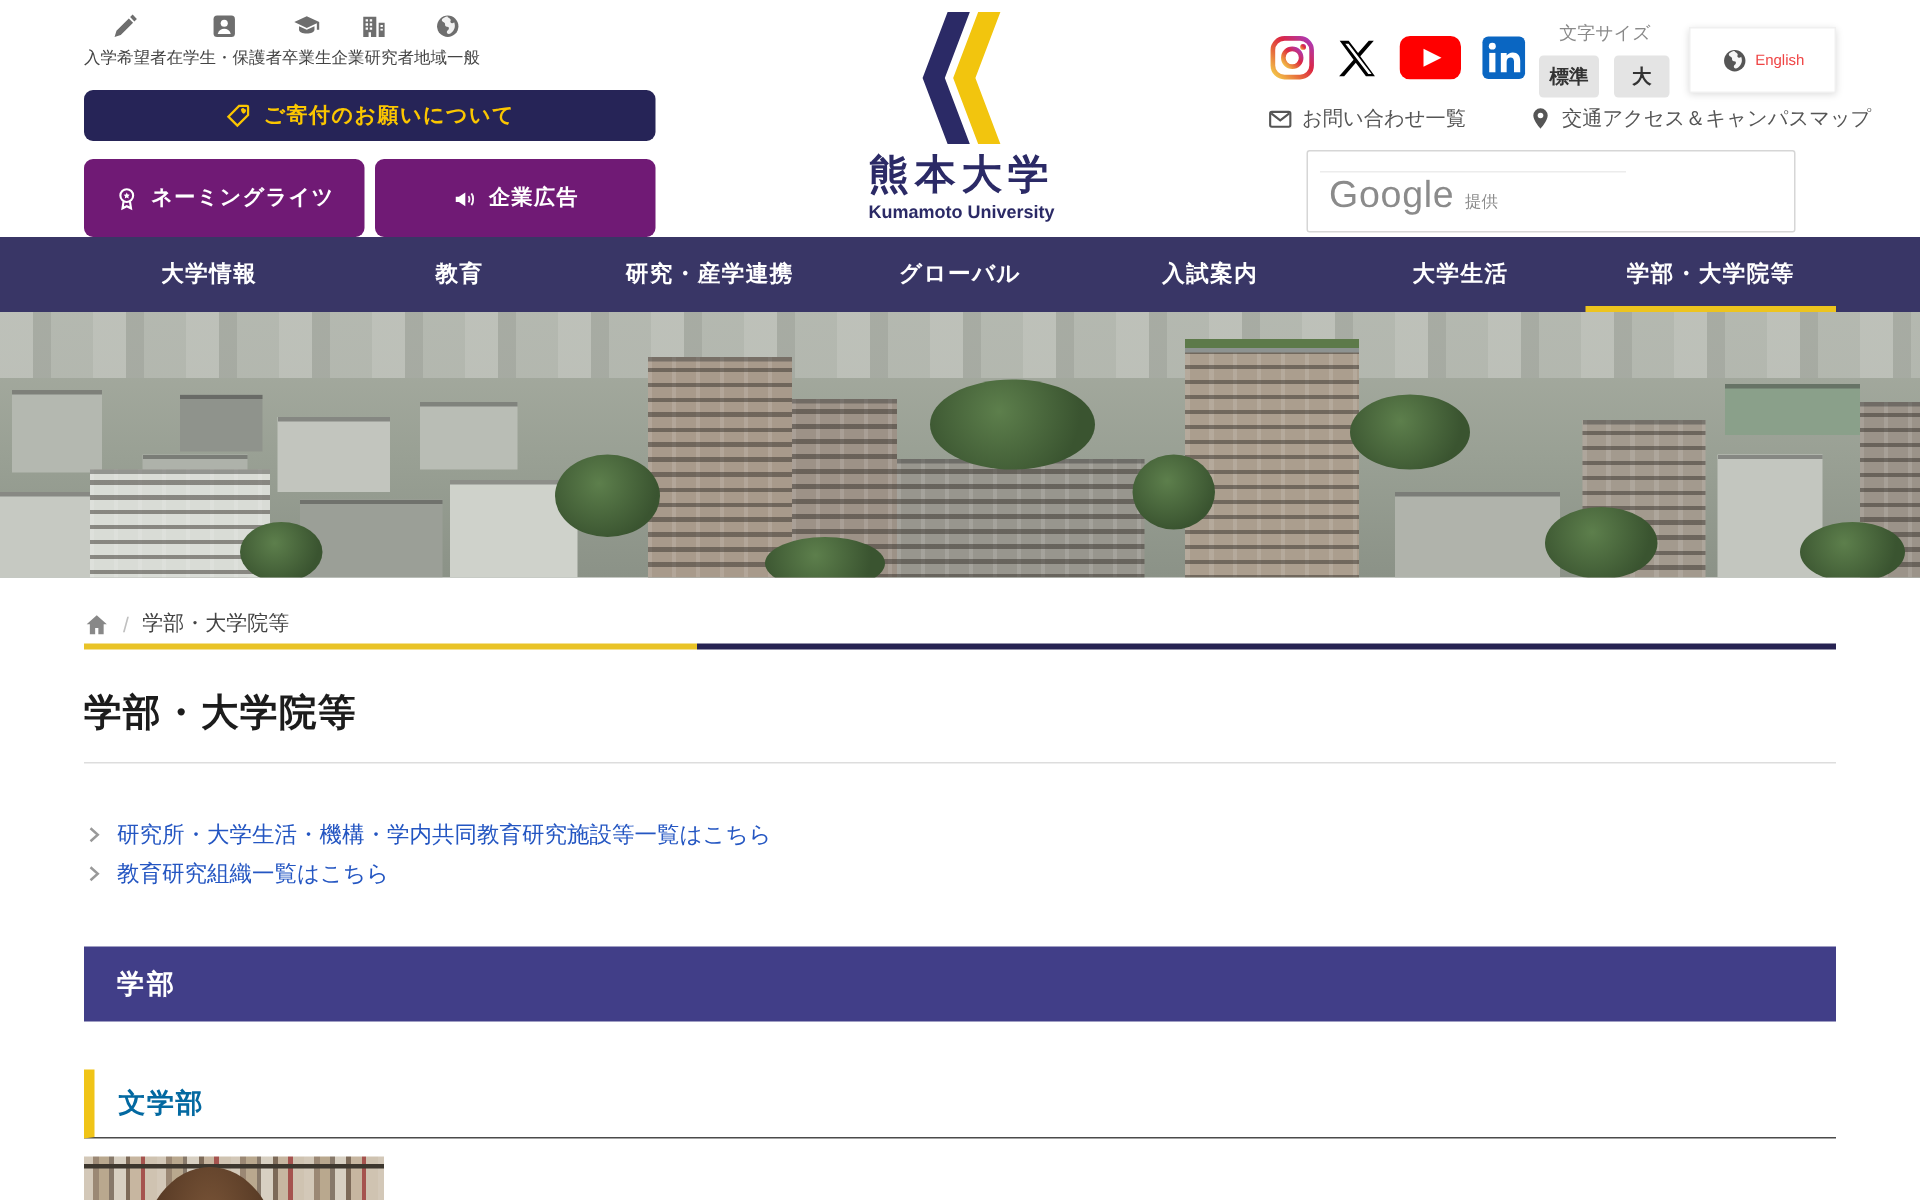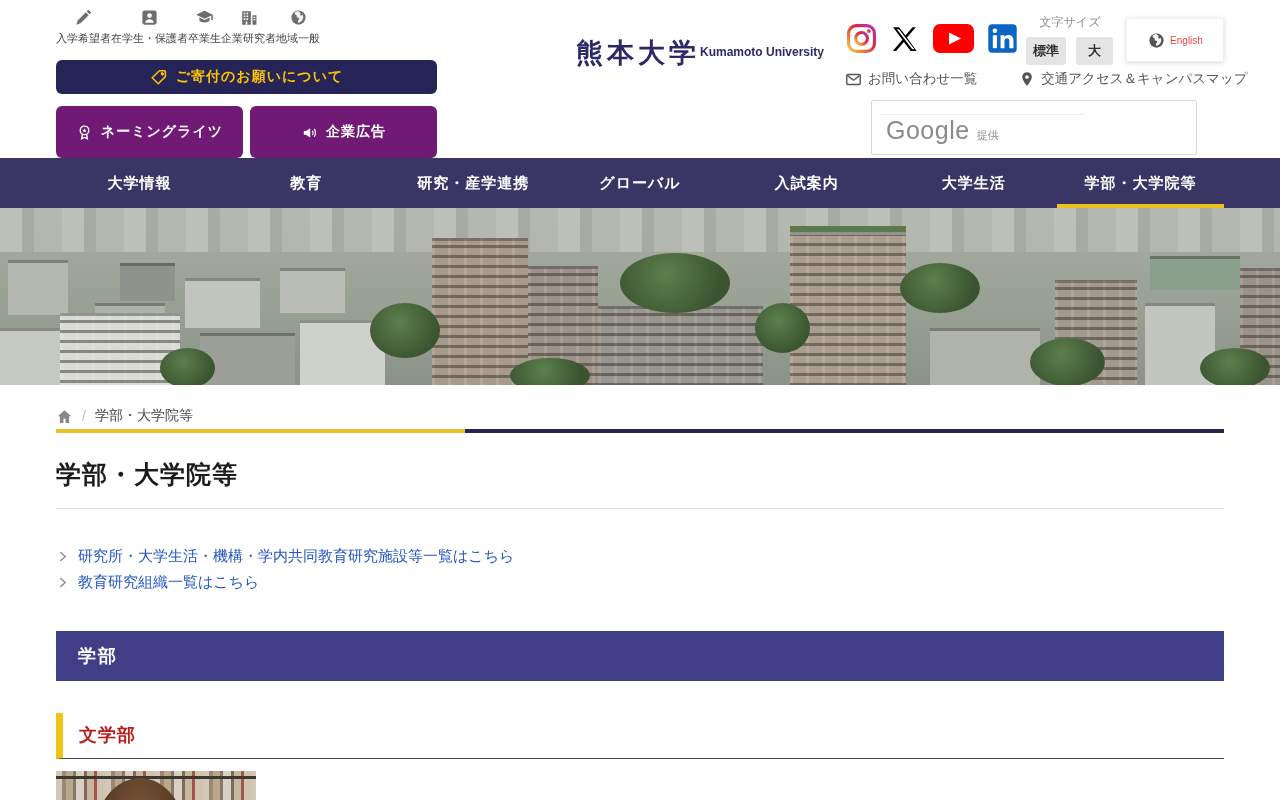--- a/index.html
+++ b/index.html
@@ -18,21 +18,21 @@
     background:#262457; border-radius:6px; display:flex; align-items:center; justify-content:center;
     gap:8px; cursor:pointer; }
   .donation-btn .lbl { color:#fbc600; font-size:14px; font-weight:bold; letter-spacing:1px; }
 
   .btn-row { position:absolute; left:56px; top:106px; display:flex; gap:7px; }
   .blue-btn { width:187px; height:52px; background:#701a75; border-radius:6px; display:flex;
     align-items:center; justify-content:center; gap:8px; cursor:pointer; }
   .blue-btn .lbl { color:#fff; font-size:14px; font-weight:bold; letter-spacing:1px; }
 
   .logo { position:absolute; left:576px; top:8px; width:130px; display:flex;
-    flex-direction:row; align-items:center; cursor:pointer; }
+    flex-direction:column; align-items:center; cursor:pointer; }
   .logo-mark { width:56px; height:88px; }
   .logo-jp { margin-top:2px; font-size:27px; font-weight:bold; color:#2b2a66; letter-spacing:4px; white-space:nowrap; }
   .logo-en { font-size:12px; font-weight:bold; color:#2b2a66; white-space:nowrap; }
 
   .social-row { position:absolute; left:846px; top:23px; display:flex; align-items:center; gap:13px; }
   .social-row .s-icon { cursor:pointer; display:block; }
 
   .fontsize-box { position:absolute; left:1026px; top:14px; width:88px; text-align:center; }
   .fontsize-label { font-size:12px; color:#8a8a8a; margin-bottom:6px; }
   .fontsize-btns { display:flex; gap:10px; }
@@ -91,21 +91,21 @@
   .quick-links { margin-top:34px; }
   .q-link { display:flex; align-items:center; gap:9px; height:26px; }
   .q-link a { font-size:15px; color:#2456c2; text-decoration:none; cursor:pointer; }
 
   .faculty-bar { margin-top:36px; height:50px; background:#413e88; display:flex; align-items:center;
     padding-left:22px; }
   .faculty-bar .lbl { color:#fff; font-size:18px; font-weight:bold; letter-spacing:2px; }
 
   .sub-heading { margin-top:32px; border-left:7px solid #f0c417; border-bottom:1px solid #4a4a4a;
     padding:10px 0 11px 16px; }
-  .sub-heading .lbl { color:#b91c1c; font-size:18px; font-weight:bold; letter-spacing:1px; }
+  .sub-heading .lbl { color:#0369a1; font-size:18px; font-weight:bold; letter-spacing:1px; }
 
   .faculty-photo { position:relative; margin-top:12px; width:200px; height:110px; overflow:hidden;
     background:repeating-linear-gradient(90deg,#d3c8b8 0 6px,#9b8874 6px 10px,#b9a88e 10px 17px,
       #87796a 17px 20px,#d8d0c2 20px 28px,#7d6a58 28px 31px,#c7b6a0 31px 38px,#a5534e 38px 41px,
       #cfc3b1 41px 49px); }
   .faculty-photo .shelf-line { position:absolute; top:5px; left:0; width:100%; height:3px; background:#3d372e; }
   .faculty-photo .hair { position:absolute; left:38px; top:7px; width:92px; height:120px;
     background:radial-gradient(ellipse at 50% 32%, #7a5538, #4e3320 74%); border-radius:50% 50% 42% 42%; }
 </style>
 </head>

